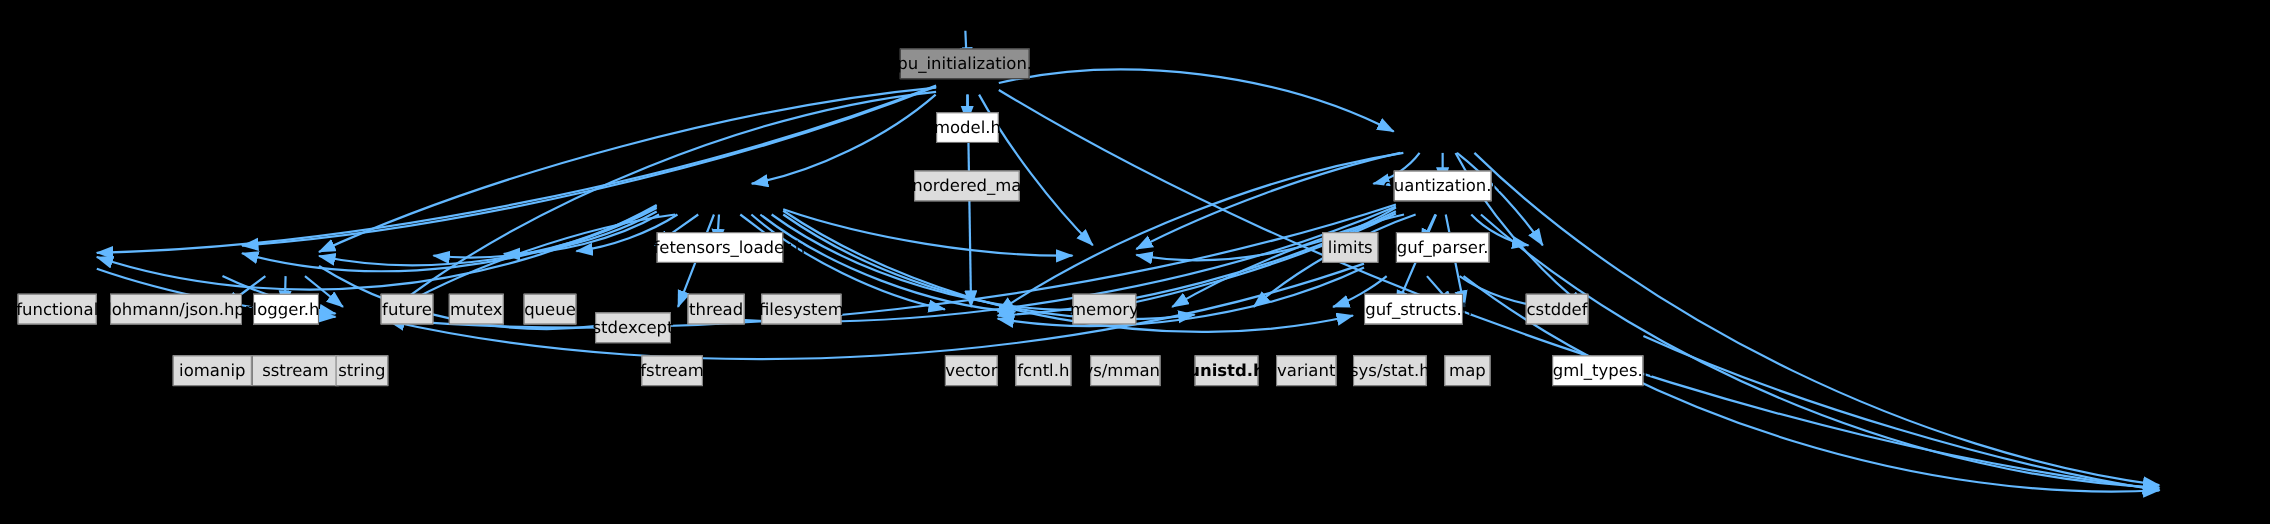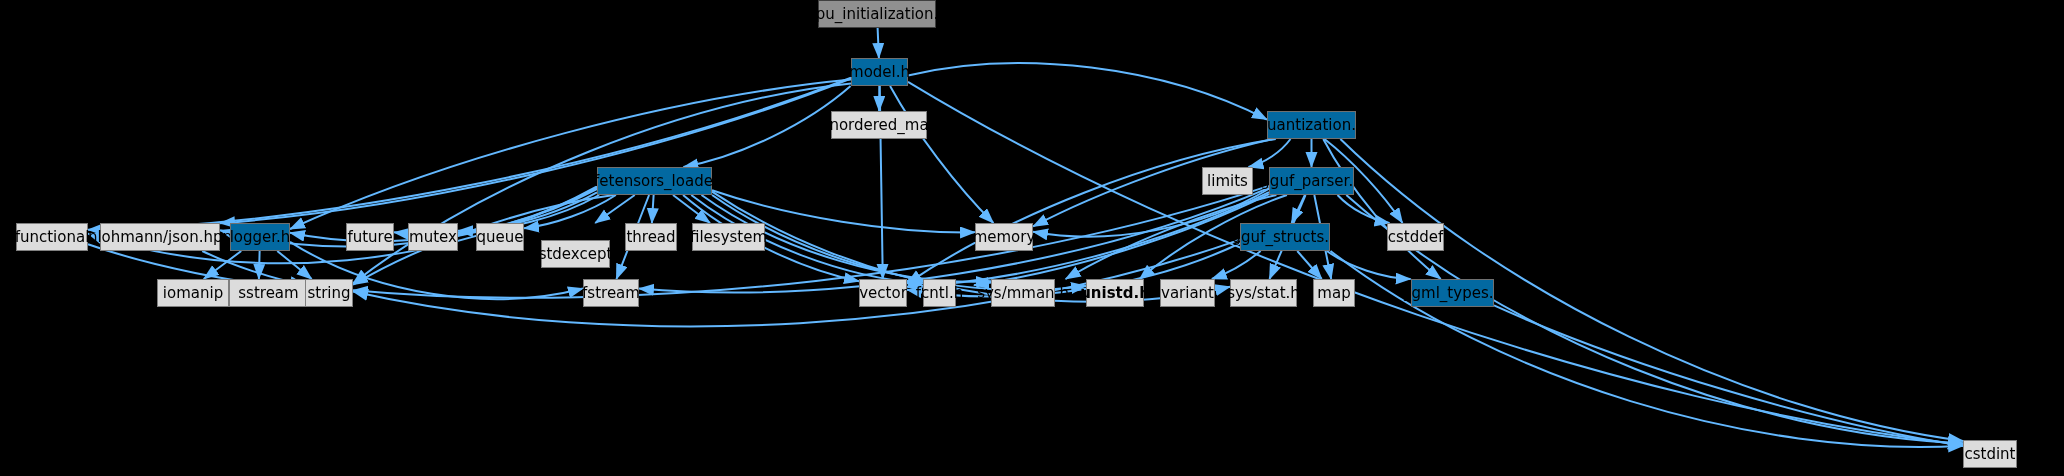--- a/index.html
+++ b/index.html
@@ -13,22 +13,23 @@
     background:#dcdcdc;
     color:#000;
     font-size:15px;
     line-height:1;
     display:flex;
     align-items:center;
     justify-content:center;
     white-space:nowrap;
     height:28px;
     border-radius:0;
+    margin-top:44px;
   }
-  .node.hdr{background:#0369a1;border-color:#707070;}
+  .node.hdr{background:#ffffff;border-color:#707070;}
   .node.gray{background:#909090;border-color:#404040;}
   .node span{pointer-events:none;}
 </style>
 </head>
 <body>
 
 <div id="graph">
   <svg class="edges" viewBox="0 0 2064 476">
     <defs>
       <marker id="arrow" markerWidth="9" markerHeight="9" refX="7.5" refY="3" orient="auto" markerUnits="strokeWidth">
@@ -164,21 +165,21 @@
       </div>
       <div class="node " style="left: 305px; top: 279px; width: 48px;">
         <span>string</span>
       </div>
       <div class="node " style="left: 583px; top: 279px; width: 56px;">
         <span>fstream</span>
       </div>
       <div class="node " style="left: 859px; top: 279px; width: 48px;">
         <span>vector</span>
       </div>
-      <div class="node " style="left: 923px; top: 279px; width: 33px;">
+      <div class="node " style="left: 923px; top: 279px; width: 51px;">
         <span>fcntl.h</span>
       </div>
       <div class="node " style="left: 991px; top: 279px; width: 64px;">
         <span>sys/mman.h</span>
       </div>
       <div class="node " style="left: 1086px; top: 279px; width: 58px; font-weight: bold;">
         <span>unistd.h</span>
       </div>
       <div class="node " style="left: 1160px; top: 279px; width: 55px;">
         <span>variant</span>

